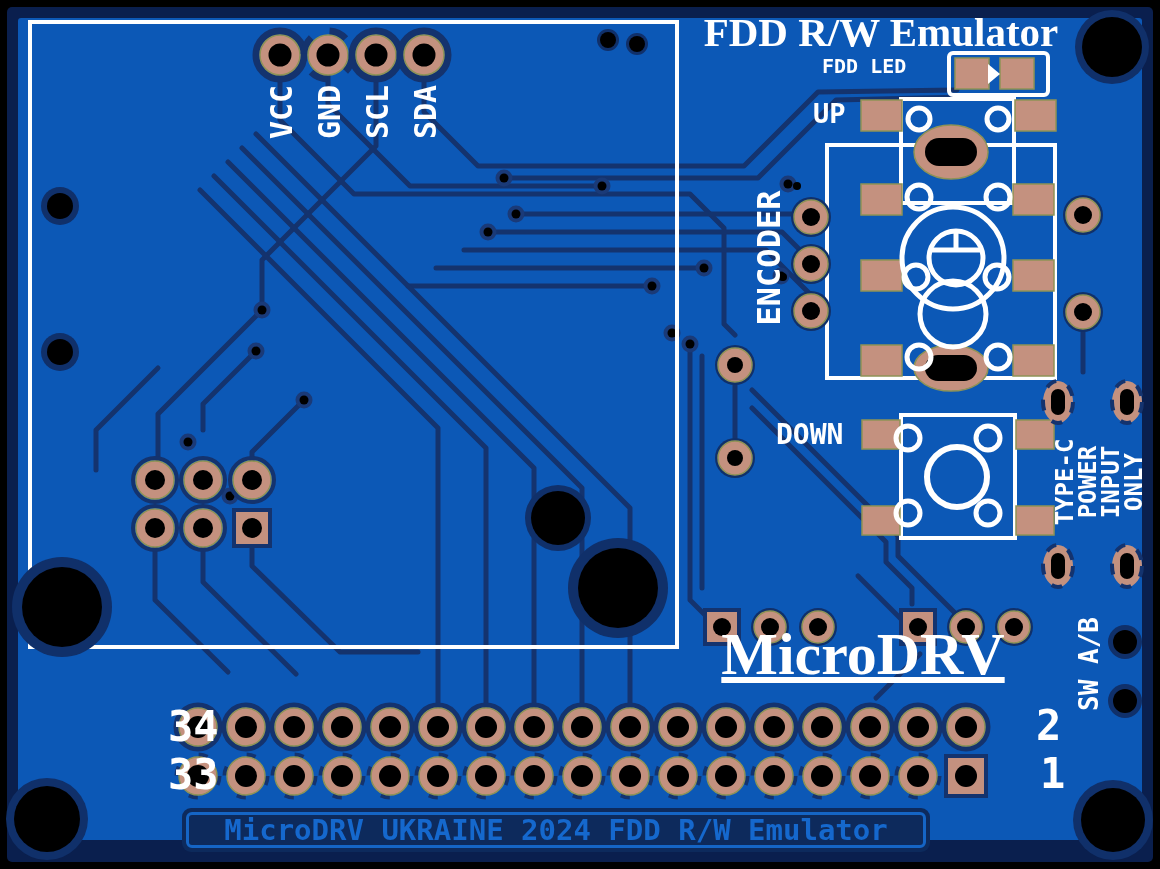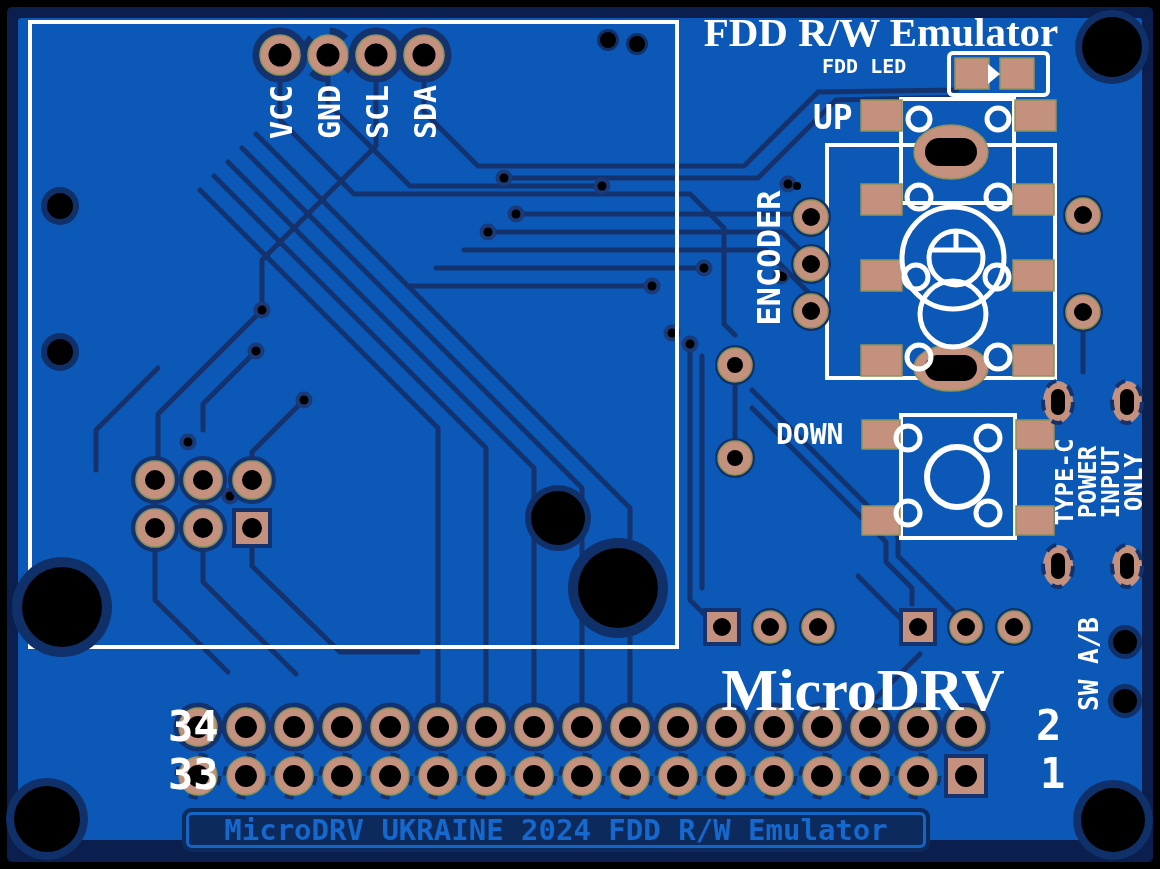--- a/index.html
+++ b/index.html
@@ -3,23 +3,23 @@
 <meta charset="utf-8">
 <style>
   html,body{margin:0;padding:0;background:#000;}
   .board{position:relative;width:1160px;height:869px;background:#000;overflow:hidden;
          font-family:"DejaVu Sans Mono",monospace;}
   .board svg{position:absolute;left:0;top:0;z-index:1;}
   .txt{position:absolute;z-index:2;color:#fff;white-space:nowrap;}
   .serif{font-family:"Liberation Serif","DejaVu Serif",serif;font-weight:700;}
   .mono{font-family:"DejaVu Sans Mono",monospace;font-weight:700;}
   .title{left:698px;top:8px;width:366px;text-align:center;font-size:41px;}
-  .brand{left:702px;top:656px;width:322px;text-align:center;font-size:60px;}
+  .brand{left:702px;top:620px;width:322px;text-align:center;font-size:60px;text-decoration:underline;}
   .lbl-fddled{left:822px;top:54px;font-size:20px;}
-  .lbl-up{left:813px;top:98px;font-size:33px;}
+  .lbl-up{left:813px;top:98px;font-size:27px;}
   .lbl-down{left:776px;top:418px;font-size:28px;text-align:right;}
   .vtext{position:absolute;z-index:2;color:#fff;white-space:nowrap;
          transform:translate(-50%,-50%) rotate(-90deg);}
   .lbl-encoder{left:769px;top:258px;font-size:32px;}
   .lbl-swab{left:1089px;top:664px;font-size:26px;}
   .typec{left:1100px;top:482px;font-size:24px;line-height:23px;text-align:center;}
   .pinlab{font-size:42px;margin-left:48px;}
   .p34{left:120px;top:702px;} .p33{left:120px;top:750px;}
   .p2{left:988px;top:701px;}  .p1{left:992px;top:749px;}
   .i2c{font-size:30px;top:112px;}

